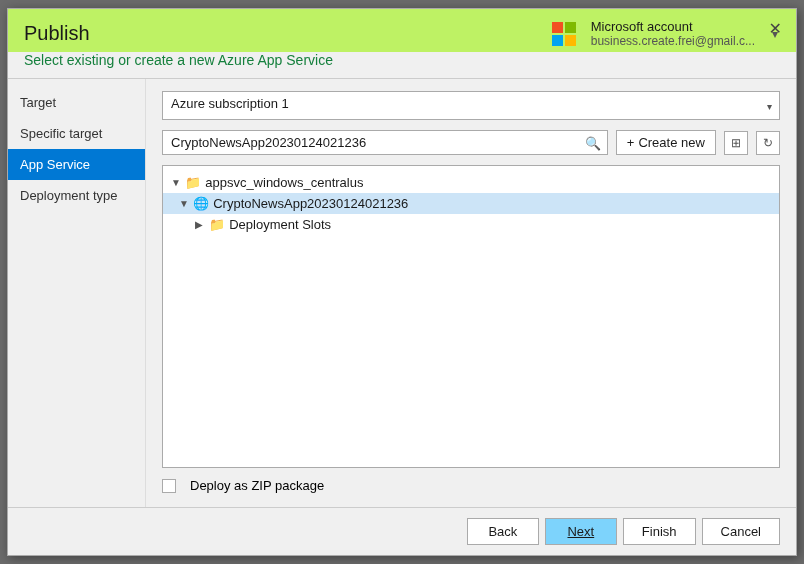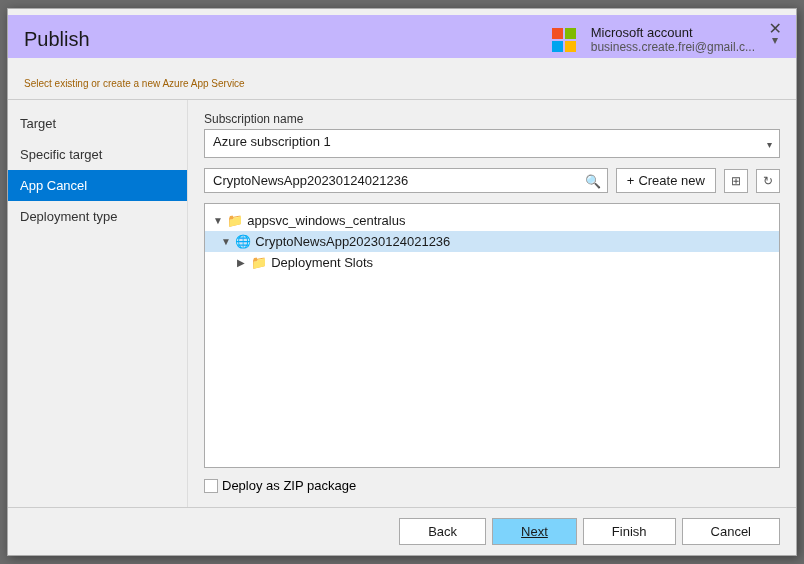--- a/index.html
+++ b/index.html
@@ -21,22 +21,21 @@
       box-shadow: 2px 2px 10px rgba(0,0,0,0.4);
       display: flex;
       flex-direction: column;
       position: relative;
     }
     .title-bar {
       display: flex;
       align-items: center;
       justify-content: space-between;
       padding: 10px 16px 4px 16px;
-      background: #c4b5fd;
-      margin-top: 6px;
+      background: #bef264;
     }
     .title-text {
       font-size: 20px;
       font-weight: 400;
       color: #1a1a1a;
     }
     .account-section {
       display: flex;
       align-items: center;
       gap: 15px;
@@ -59,32 +58,31 @@
     .account-email { font-size: 12px; color: #555; }
     .account-dropdown {
       background: none; border: none; cursor: pointer; font-size: 12px; color: #555; padding: 2px;
     }
     .close-btn {
       background: none; border: none; cursor: pointer; font-size: 16px; color: #444; padding: 2px 6px;
       position: absolute; top: 8px; right: 8px;
     }
     .subtitle {
       padding: 0 16px 10px 16px;
-      font-size: 10px;
-      color: #a16207;
-      margin-top: 20px;
+      font-size: 14px;
+      color: #15803d;
     }
     .divider { height: 1px; background: #ccc; margin: 0 0 0 0; }
     .content {
       display: flex;
       flex: 1;
       overflow: hidden;
     }
     .sidebar {
-      width: 180px;
+      width: 138px;
       background: #f0f0f0;
       border-right: 1px solid #ddd;
       padding-top: 8px;
     }
     .sidebar-item {
       padding: 8px 12px;
       cursor: pointer;
       color: #333;
       font-size: 13px;
     }
@@ -199,42 +197,42 @@
       margin-right: 4px;
       font-size: 13px;
     }
     .tree-folder { color: #dcb67a; }
     .tree-service { color: #0078d4; }
     .tree-indent-1 { padding-left: 16px; }
     .tree-indent-2 { padding-left: 32px; }
     .zip-row {
       display: flex;
       align-items: center;
-      gap: 4px;
+      gap: 14px;
       padding: 0 0 2px 0;
     }
     .checkbox {
       width: 14px;
       height: 14px;
       border: 1px solid #aaa;
       background: #fff;
       cursor: pointer;
       appearance: none;
     }
     .footer {
       display: flex;
       align-items: center;
       justify-content: flex-end;
       gap: 6px;
       padding: 10px 16px;
       background: #f0f0f0;
       border-top: 1px solid #ccc;
     }
     .footer-btn {
-      padding: 5px 28px;
+      padding: 5px 18px;
       font-size: 13px;
       border: 1px solid #aaa;
       background: #fff;
       cursor: pointer;
       color: #1a1a1a;
       min-width: 72px;
     }
     .footer-btn.primary {
       background: #7dd3fc;
       border-color: #aaa;
@@ -266,29 +264,28 @@
   <div class="divider"></div>
   <div class="content">
     <div class="sidebar">
       <div class="sidebar-item">
         <span>Target</span>
       </div>
       <div class="sidebar-item">
         <span>Specific target</span>
       </div>
       <div class="sidebar-item active">
-        <span>App Cancel</span>
+        <span>App Service</span>
       </div>
       <div class="sidebar-item">
         <span>Deployment type</span>
       </div>
     </div>
     <div class="main-panel">
       <div>
-        <div class="label">Subscription name</div>
         <div class="select-wrapper">
           <select class="select-control">
             <option>Azure subscription 1</option>
           </select>
           <span class="select-arrow">▾</span>
         </div>
       </div>
       <div class="search-row">
         <div class="search-wrapper">
           <input class="search-input" type="text" value="CryptoNewsApp20230124021236" style="">

